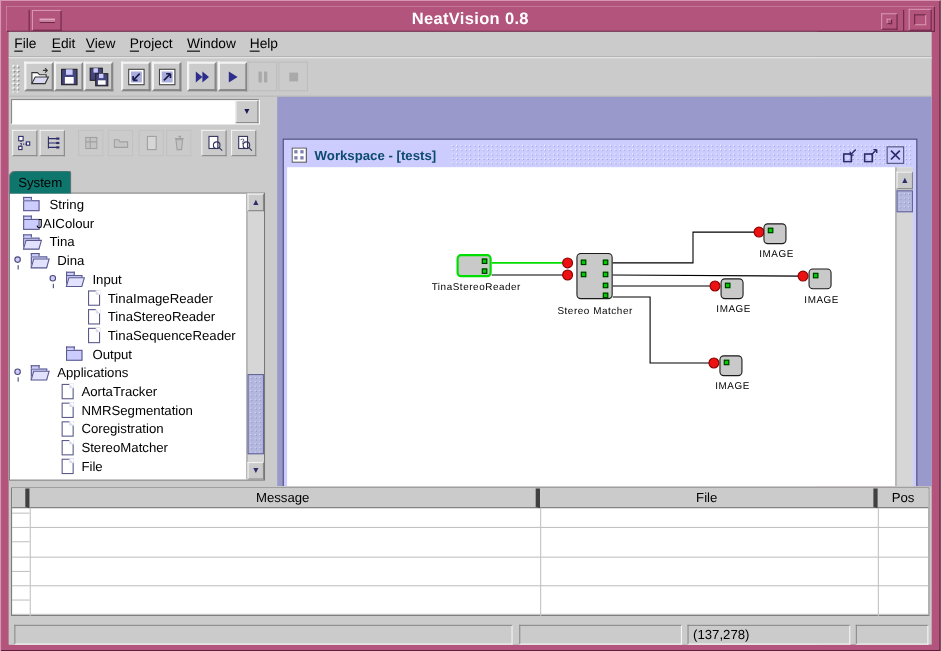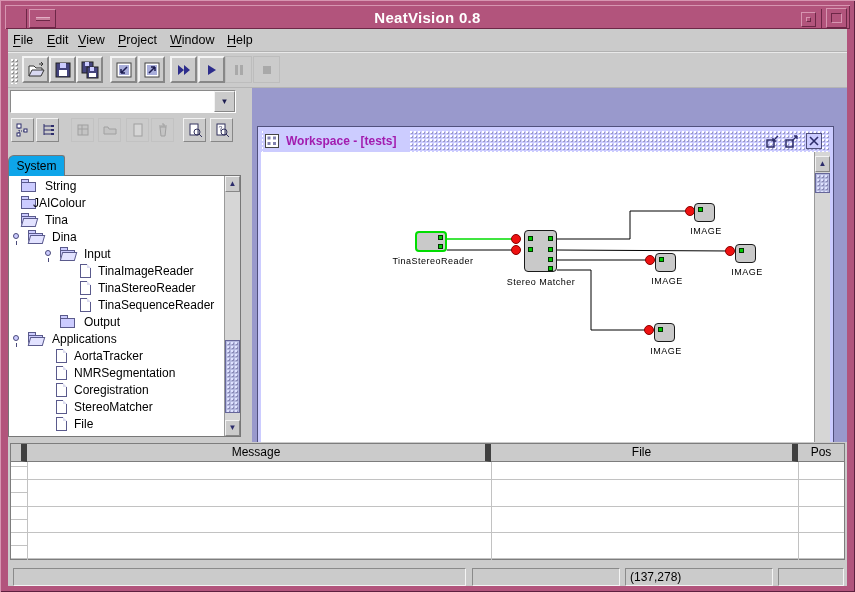--- a/index.html
+++ b/index.html
@@ -47,21 +47,21 @@
   #combo{position:absolute;left:2px;top:2px;width:226px;height:23px;background:#fff;
          border:1px solid;border-color:#8a8a8a #fff #fff #8a8a8a;}
   #combo input{position:absolute;left:1px;top:1px;width:202px;height:19px;border:0;outline:0;
          font:12px "Liberation Sans",sans-serif;}
   #combo-arrow{position:absolute;right:0;top:0;width:21px;height:21px;background:#cbcbcb;
          border:1px solid;border-color:#f3f3f3 #878787 #878787 #f3f3f3;
          font-size:8px;color:#1c1c50;text-align:center;line-height:19px;}
   .mbtn{position:absolute;top:30px;width:23px;height:24px;background:#cbcbcb;border:1px solid;
         border-color:#f3f3f3 #878787 #878787 #f3f3f3;display:flex;align-items:center;justify-content:center;padding:0;}
   .mbtn.dis{border:1px solid #c2c2c2;}
-  #tab-system{position:absolute;left:0;top:67px;width:57px;height:21px;background:#0ea5e9;
+  #tab-system{position:absolute;left:0;top:67px;width:57px;height:21px;background:#0f766e;
         border:1px solid #777;border-bottom:none;border-radius:6px 3px 0 0;
         font-size:12px;text-align:center;line-height:20px;color:#000;z-index:2;}
   #treepanel{position:absolute;left:0;top:87px;width:233px;height:262px;background:#fff;
         border:1px solid #777;}
   .trow{position:absolute;left:0;height:17px;width:214px;font-size:12px;color:#000;}
   .trow .lbl{position:absolute;top:1px;white-space:nowrap;}
   .knob{position:absolute;top:4px;width:6px;height:6px;border:1px solid #4a4a7a;border-radius:50%;background:#ccccff;}
   .knob:after{content:"";position:absolute;left:2px;top:7px;width:1px;height:4px;background:#4a4a7a;}
   .i-fc,.i-fo{position:absolute;top:4px;width:15px;height:10px;background:#ccccff;border:1px solid #5a5a8c;}
   .i-fc:before,.i-fo:before{content:"";position:absolute;top:-4px;left:-1px;width:6px;height:2px;
@@ -80,36 +80,36 @@
         background-image:radial-gradient(#dfe2ff 25%,rgba(0,0,0,0) 27%),radial-gradient(#8a8ab8 25%,rgba(0,0,0,0) 27%);
         background-size:4px 4px;background-position:0 0,1px 1px;}
   
   #desktop{position:absolute;left:244px;top:0;width:595px;height:354px;background:#9999cc;overflow:hidden;}
   #frame{position:absolute;left:6px;top:39px;width:575px;height:330px;background:#ccccff;outline:1px solid #50507c;}
   #ftitle{position:absolute;left:3px;top:3px;width:569px;height:22px;background:#ccccff;
         background-image:radial-gradient(#ffffff 25%,rgba(0,0,0,0) 27%),radial-gradient(#9a9ac8 25%,rgba(0,0,0,0) 27%);
         background-size:4px 4px;background-position:0 0,1px 1px;}
   #ftitle .cap{position:absolute;left:2px;top:0;height:22px;background:#ccccff;display:flex;
         align-items:center;padding:0 14px 0 2px;}
-  #ftitle .txt{font-size:12px;font-weight:bold;color:#a21caf;margin-left:7px;white-space:nowrap;}
+  #ftitle .txt{font-size:12px;font-weight:bold;color:#0c4a6e;margin-left:7px;white-space:nowrap;}
   .fbtn{position:absolute;top:3px;width:16px;height:16px;background:transparent;border:0;padding:0;}
   #fclose{border:1px solid #50507c;background:#ccccff;}
   #fbody{position:absolute;left:3px;top:25px;width:569px;height:302px;background:#fff;}
   #canvas{position:absolute;left:0;top:0;width:553px;height:302px;}
   #wires{position:absolute;left:0;top:0;}
   .node{position:absolute;background:#c9c9c9;border:1px solid #1a1a1a;border-radius:4px;}
   .node.sel{border:2px solid #00dd00;}
   .port{position:absolute;width:5px;height:5px;background:#00cc00;border:1px solid #003300;}
   .nlabel{position:absolute;font-size:9px;letter-spacing:.5px;color:#000;white-space:nowrap;
         transform:translateX(-50%);}
   #wsb{position:absolute;left:553px;top:0;width:16px;height:302px;background:#d6d6d6;border-left:1px solid #9a9a9a;}
   
   #bottom{position:absolute;left:0;top:413px;width:839px;height:144px;background:#cbcbcb;}
   #msgtable{position:absolute;left:2px;top:1px;width:835px;height:117px;border:1px solid #7d7d7d;background:#fff;}
-  .hcell{position:absolute;top:0;height:18px;background:#cbcbcb;border-right:6px solid #404040;
+  .hcell{position:absolute;top:0;height:18px;background:#cbcbcb;border-right:4px solid #404040;
         border-bottom:1px solid #7d7d7d;font-size:12px;text-align:center;line-height:17px;color:#000;}
   .vline{position:absolute;top:18px;width:1px;height:98px;background:#c2c2c2;}
   .hline{position:absolute;height:1px;background:#c2c2c2;}
   .spanel{position:absolute;height:18px;background:#cbcbcb;border:1px solid;
         border-color:#8a8a8a #f4f4f4 #f4f4f4 #8a8a8a;font-size:12px;color:#000;line-height:16px;padding-left:4px;}
   svg{display:block;}
 </style>
 </head>
 <body>
 

